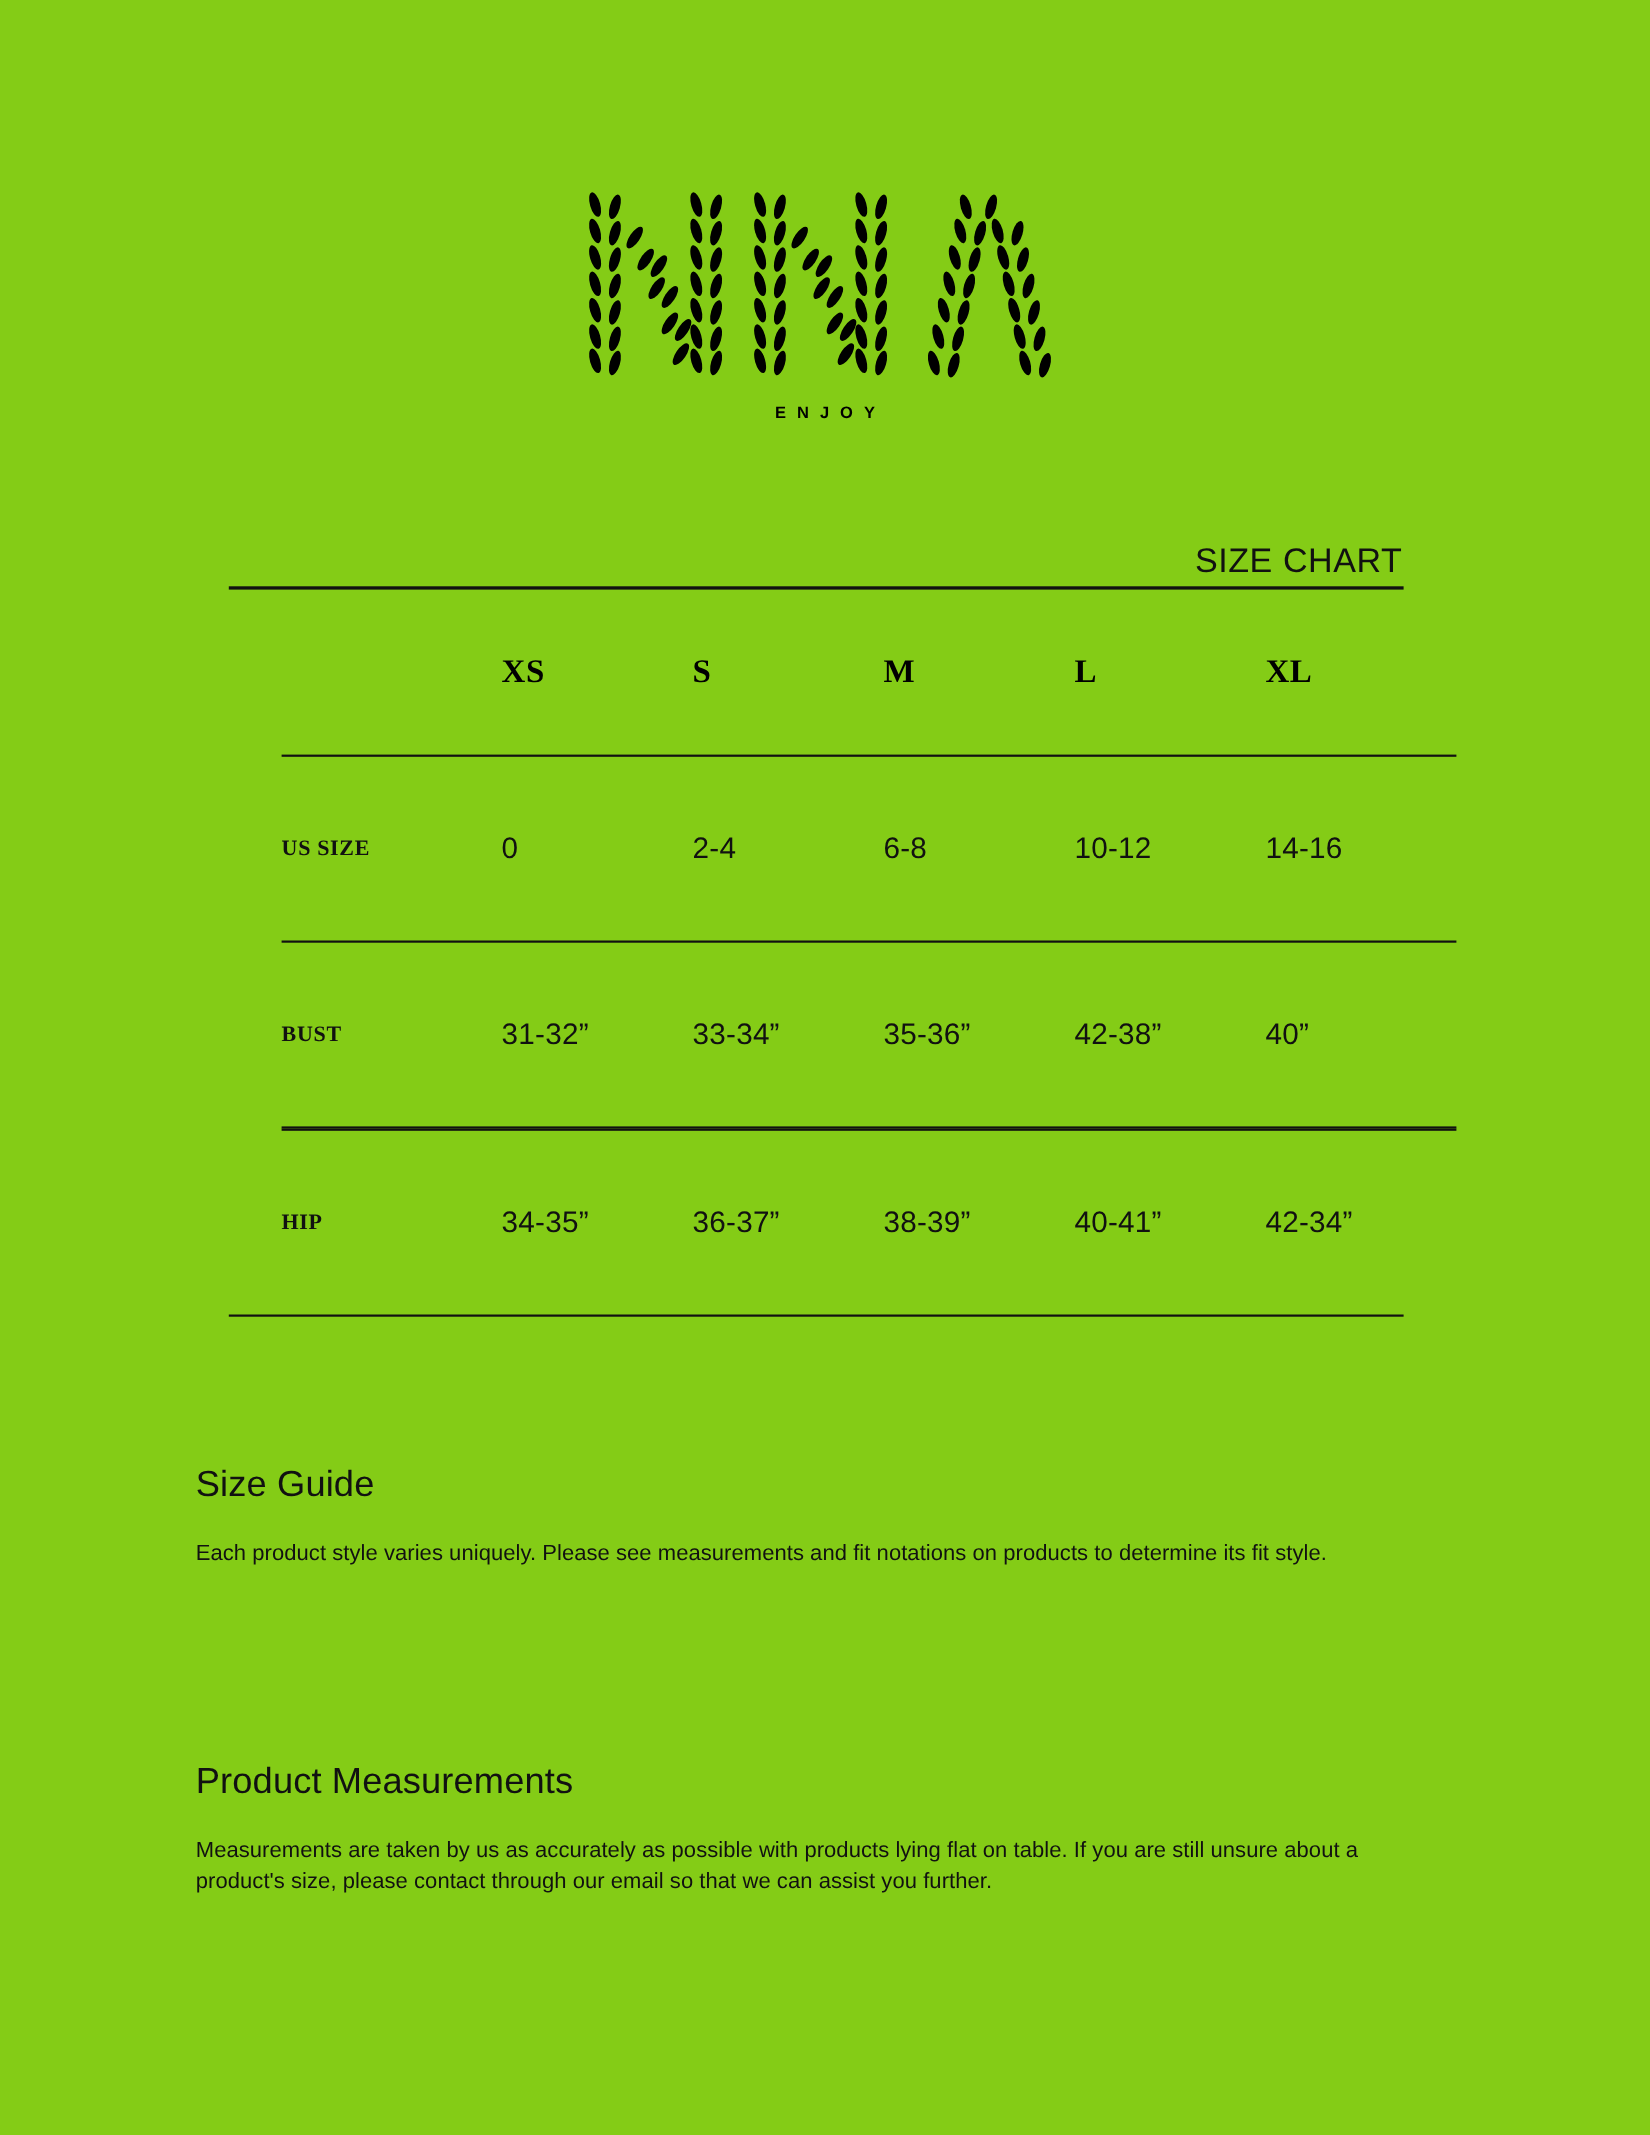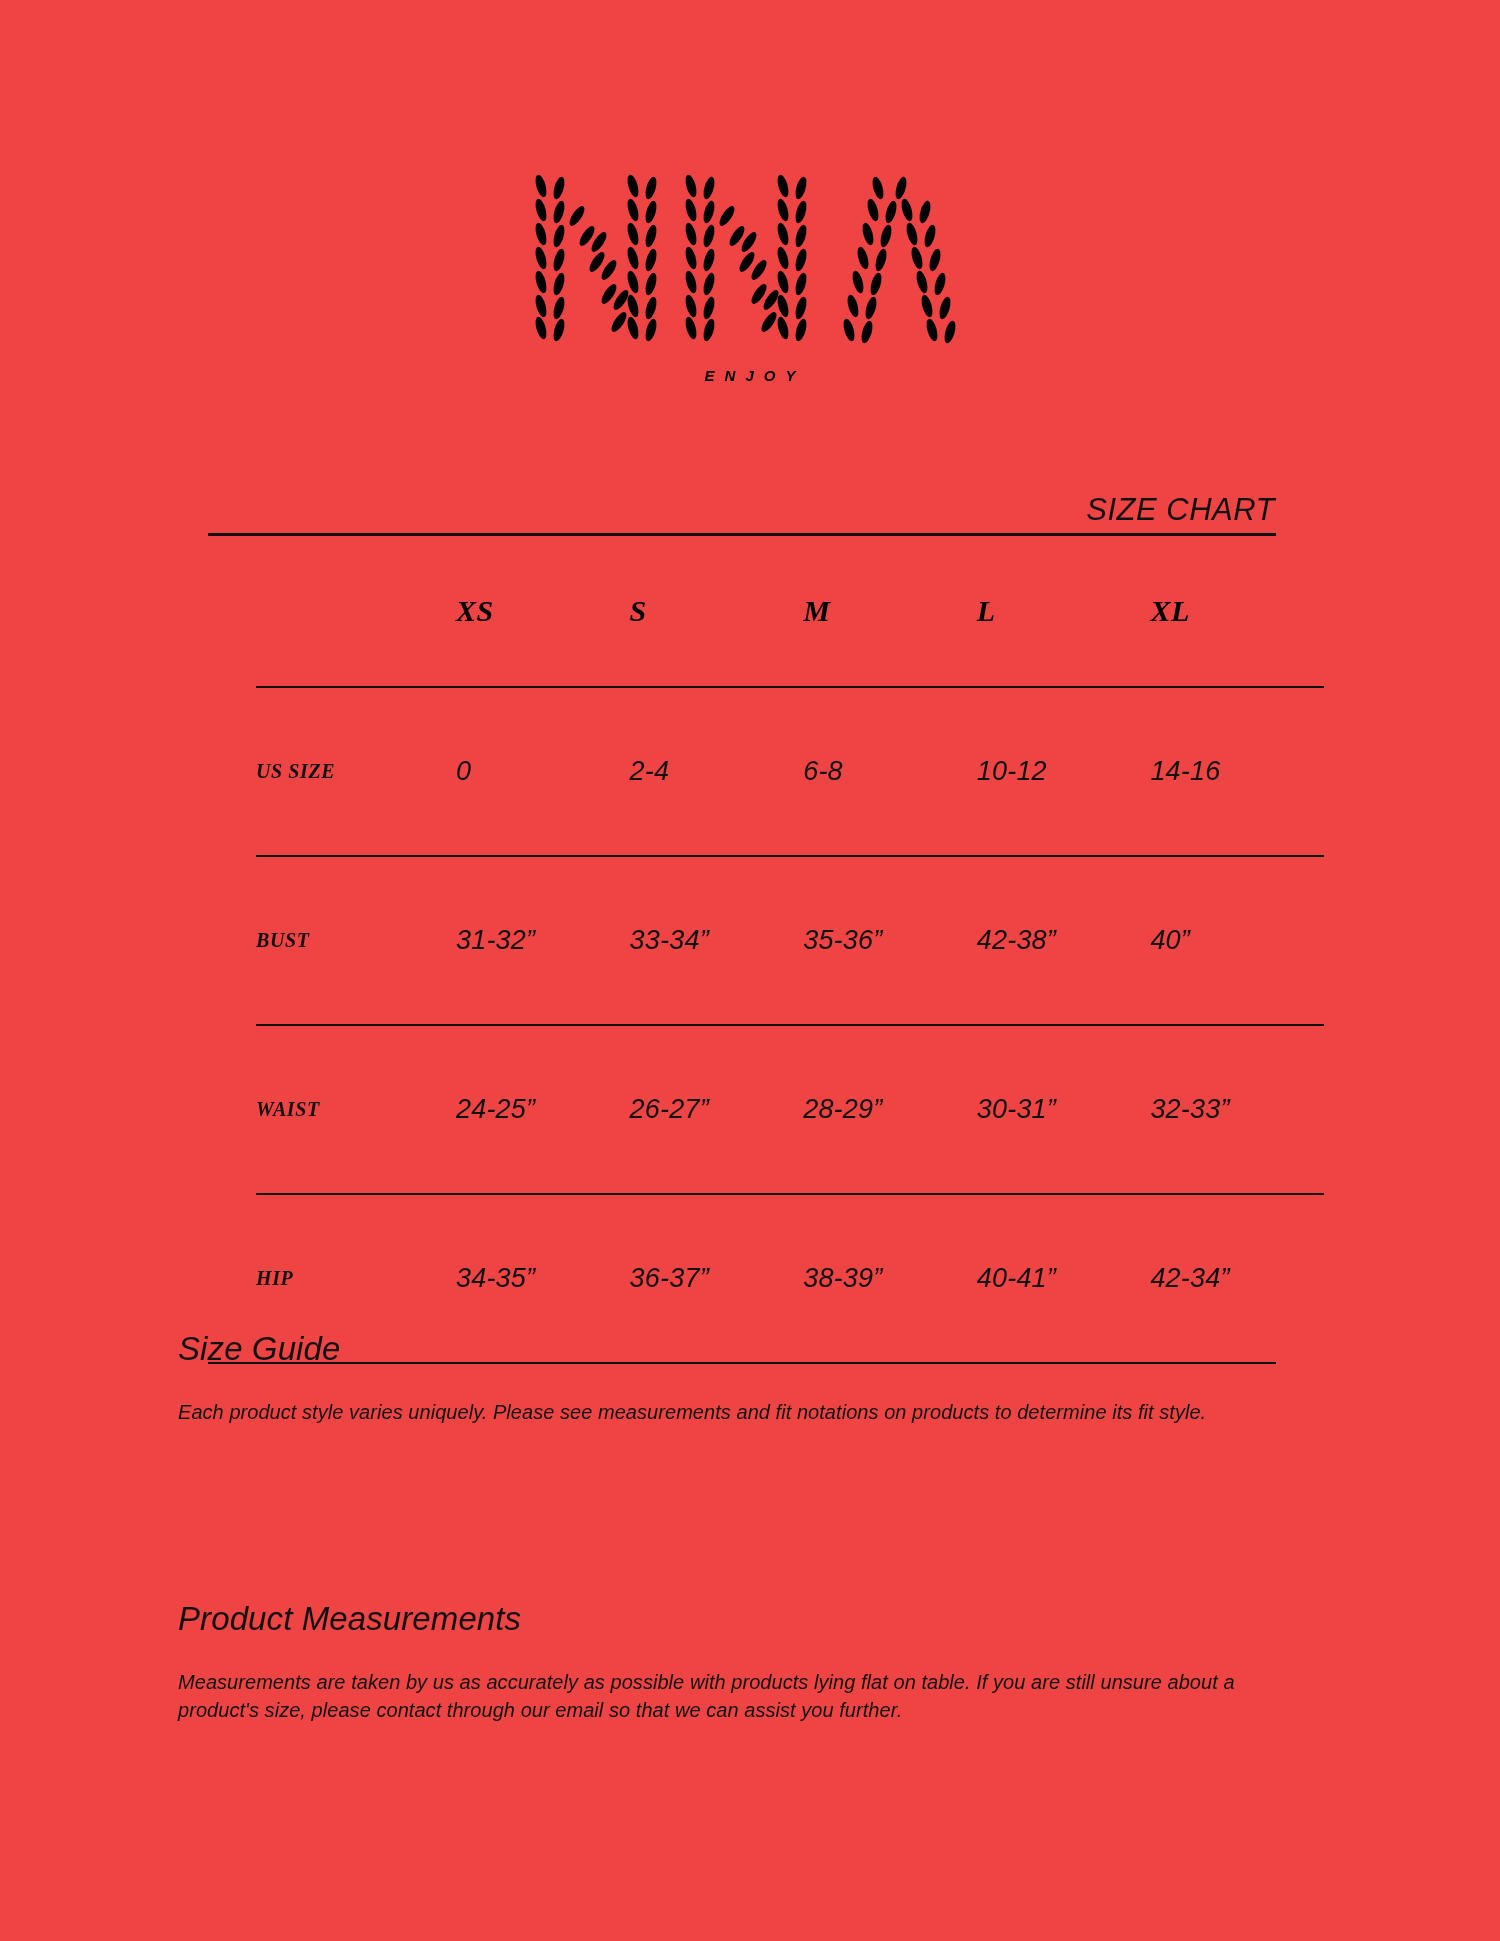--- a/index.html
+++ b/index.html
@@ -13,22 +13,21 @@
     height: 1941px;
     position: relative;
     font-family: "Liberation Sans", sans-serif;
     color: #000000;
     overflow: hidden;
   }
 
   .page {
     position: absolute;
     inset: 0;
-    background: #ef4444;
-    font-style: italic;
+    background: #84cc16;
   }
 
   
   .logo-block {
     position: absolute;
     left: 0;
     right: 0;
     top: 170px;
     display: flex;
     flex-direction: column;
@@ -343,28 +342,20 @@
           <td>35-36”</td>
           <td>42-38”</td>
           <td>40”</td>
         </tr>
         <tr class="divider-cellrow">
           <td colspan="6">
               <div class="divider-line"></div>
             </td>
         </tr>
 
-        <tr class="body-row">
-          <td class="lbl">WAIST</td>
-          <td>24-25”</td>
-          <td>26-27”</td>
-          <td>28-29”</td>
-          <td>30-31”</td>
-          <td>32-33”</td>
-        </tr>
         <tr class="divider-cellrow">
           <td colspan="6">
               <div class="divider-line"></div>
             </td>
         </tr>
 
         <tr class="body-row">
           <td class="lbl">HIP</td>
           <td>34-35”</td>
           <td>36-37”</td>

